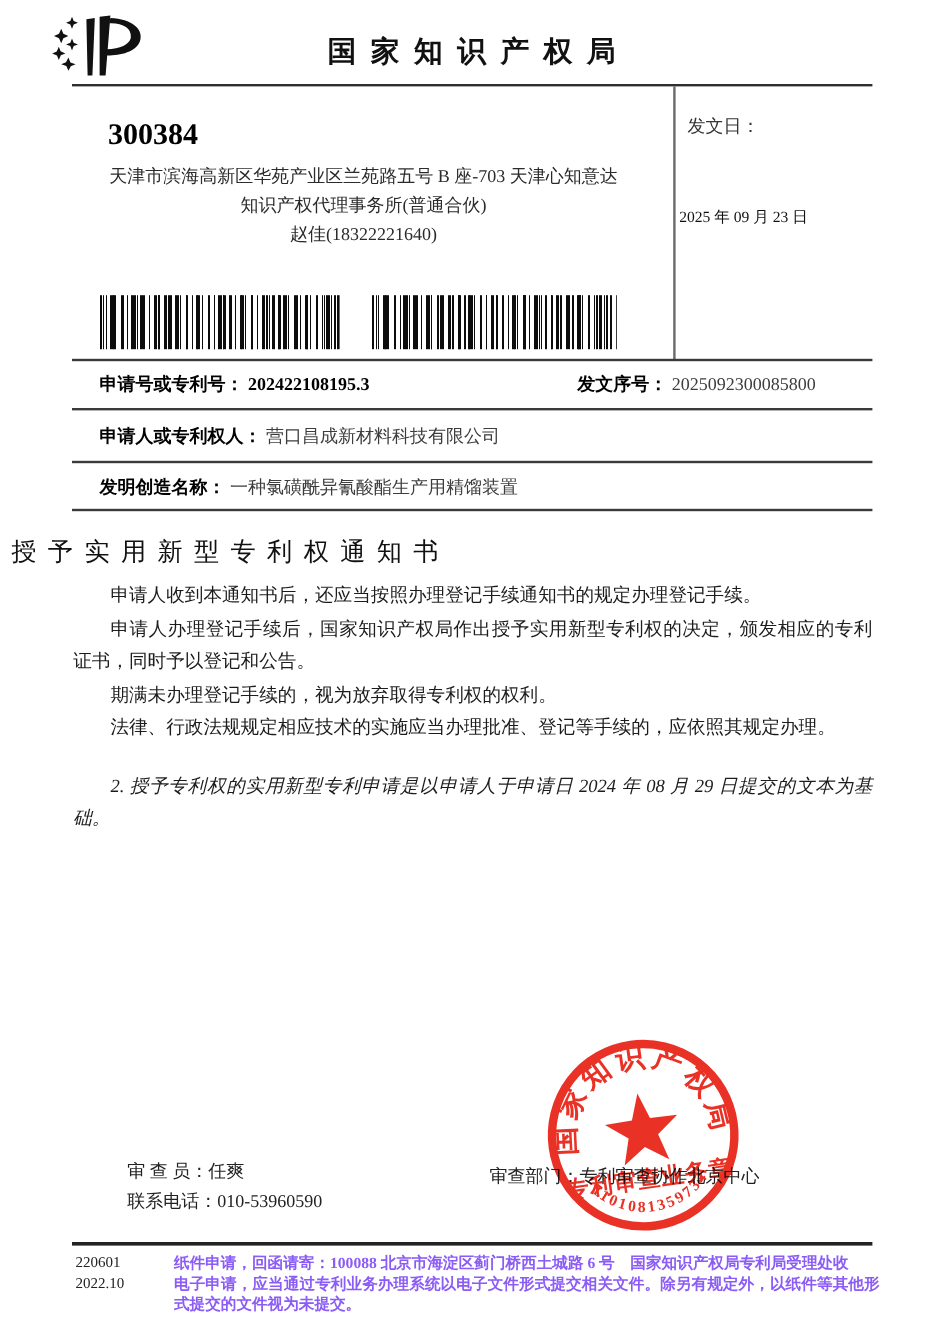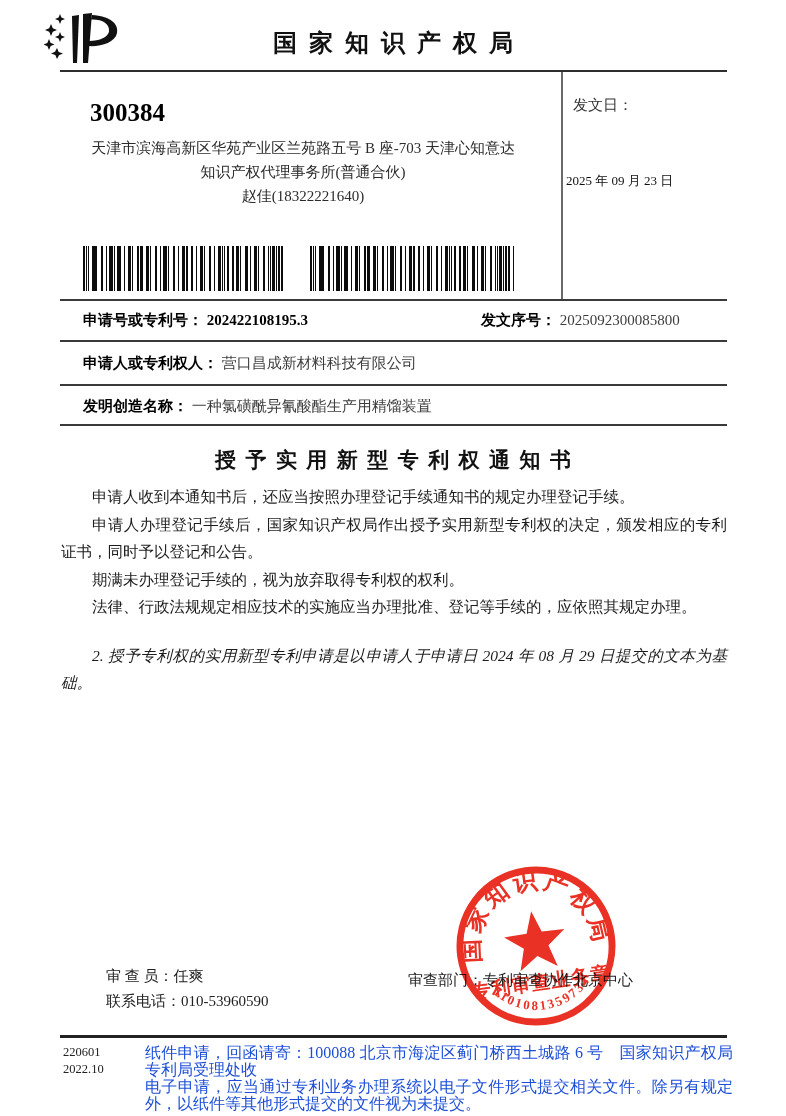--- a/index.html
+++ b/index.html
@@ -36,43 +36,43 @@
   .field-line { position:absolute; font-size:15px; white-space:nowrap; }
   .field-label { font-weight:bold; color:#000; }
   .field-value { color:#3d3d3d; }
   .field-value.strong { color:#000; font-weight:bold; }
   .fl-appno { left:83px; top:311px; }
   .fl-serial { left:436px; top:311px;margin-left:45px; }
   .fl-applicant { left:83px; top:354px; }
   .fl-invention { left:83px; top:397px; }
 
   
-  .doc-title { position:absolute; left:0; top:446px; width:100%; text-align:center;
-    font-size:21px; font-weight:bold; letter-spacing:.45em; text-indent:.45em; color:#111; }
+  .doc-title { position:absolute; left:0; top:446px; width:100%; text-align:left;
+    font-size:21px; font-weight:normal; letter-spacing:.45em; text-indent:.45em; color:#111; }
   .body-text { position:absolute; left:61px; top:483px; width:666px; font-size:15.5px;
     line-height:27.5px; text-align:justify; color:#1c1c1c; }
   .body-text p { text-indent:2em; }
   .body-text p.gap { margin-top:21px;font-style:italic; }
 
   
   .signoff-line { position:absolute; font-size:15px; color:#222; white-space:nowrap; }
   .so-examiner { left:106px; top:967px; }
   .so-phone { left:106px; top:992px; }
   .so-dept { left:408px; top:971px; }
 
   
   .seal { position:absolute; left:451px; top:861px; width:170px; height:170px;
     transform:rotate(-8deg); mix-blend-mode:multiply; opacity:.96; }
 
   
   .footer-rule { position:absolute; left:60px; top:1035px; width:667px; height:3px; background:#222; }
   .footer-codes { position:absolute; left:63px; top:1044px; font-size:12.5px; line-height:17px; color:#222;
     font-family:"Liberation Serif","DejaVu Serif",serif; }
-  .footer-text { position:absolute; left:145px; top:1044px; width:588px; font-size:16px;
-    line-height:17px; color:#1d4ed8; text-align:justify; }
+  .footer-text { position:absolute; left:145px; top:1044px; width:588px; font-size:13px;
+    line-height:17px; color:#8b5cf6; text-align:justify;font-weight:bold; }
 </style>
 </head>
 <body>
 
 <div id="page">
 
   <svg class="logo" viewBox="0 0 102 66" aria-hidden="true">
     <g fill="#111">
       <path d="M18 8 l1.4 3.6 L23 13 l-3.6 1.4 L18 18 l-1.4-3.6 L13 13 l3.6-1.4 Z"></path>
       <path d="M9 18 l1.8 4.2 L15 24 l-4.2 1.8 L9 30 l-1.8-4.2 L3 24 l4.2-1.8 Z"></path>

